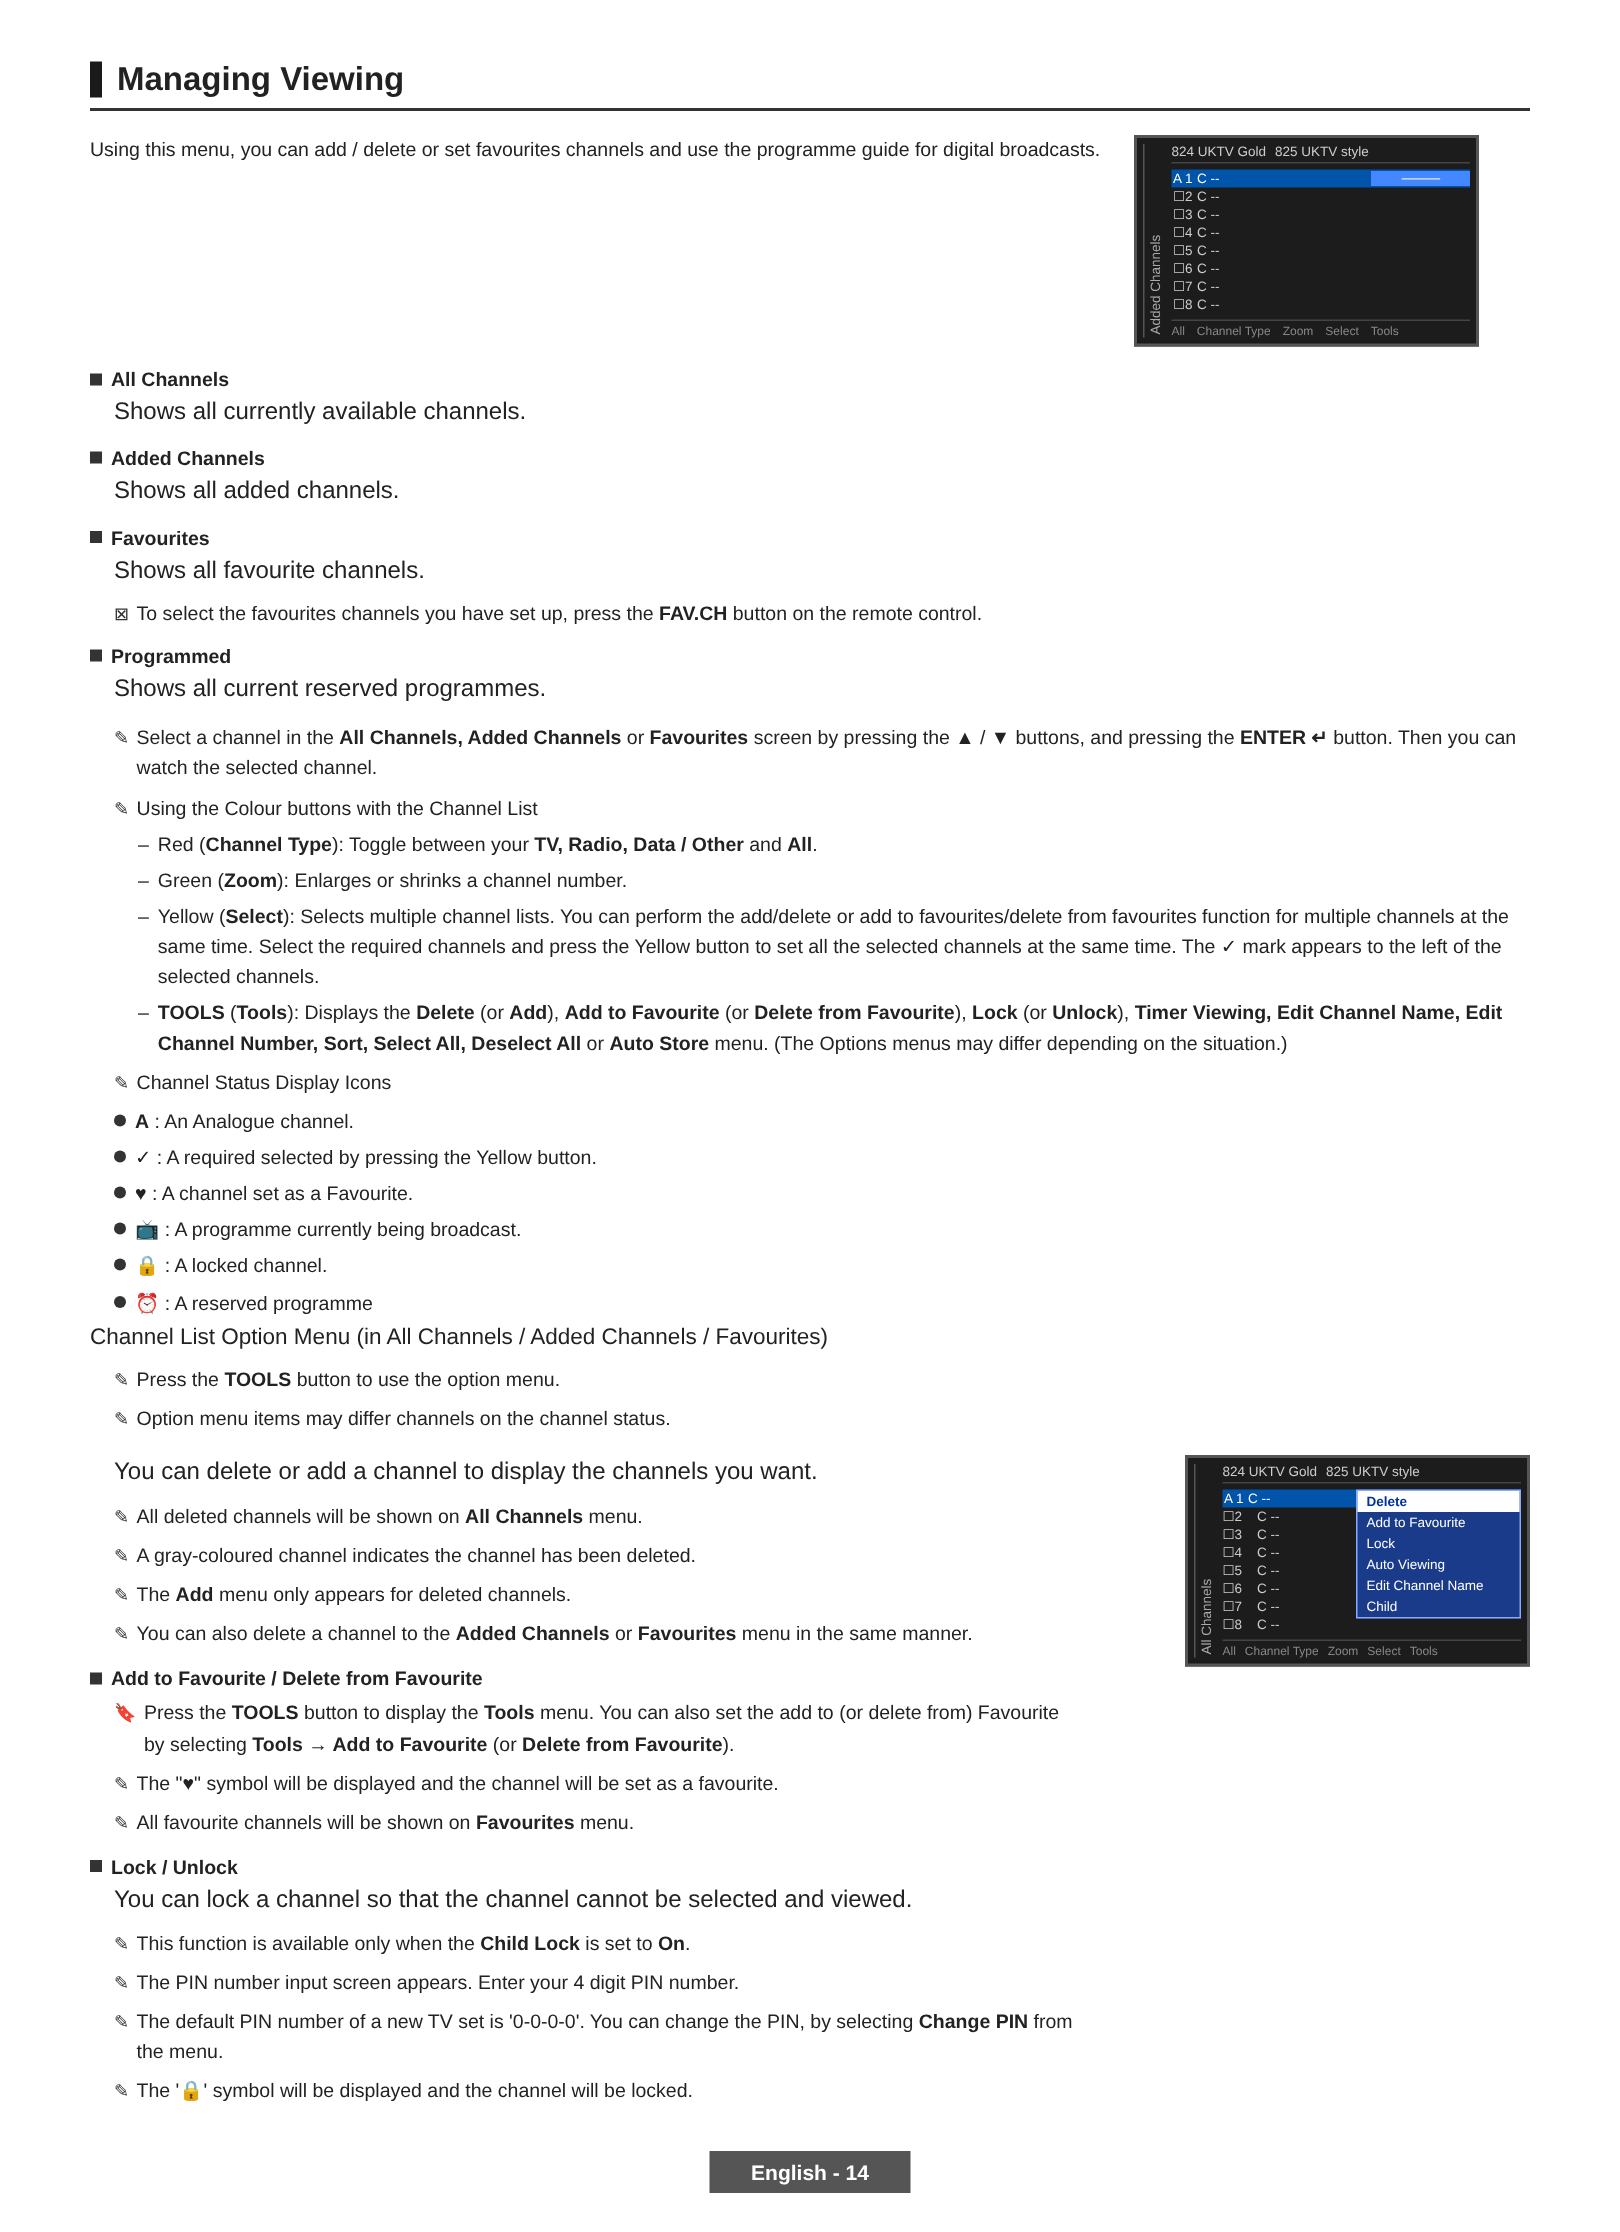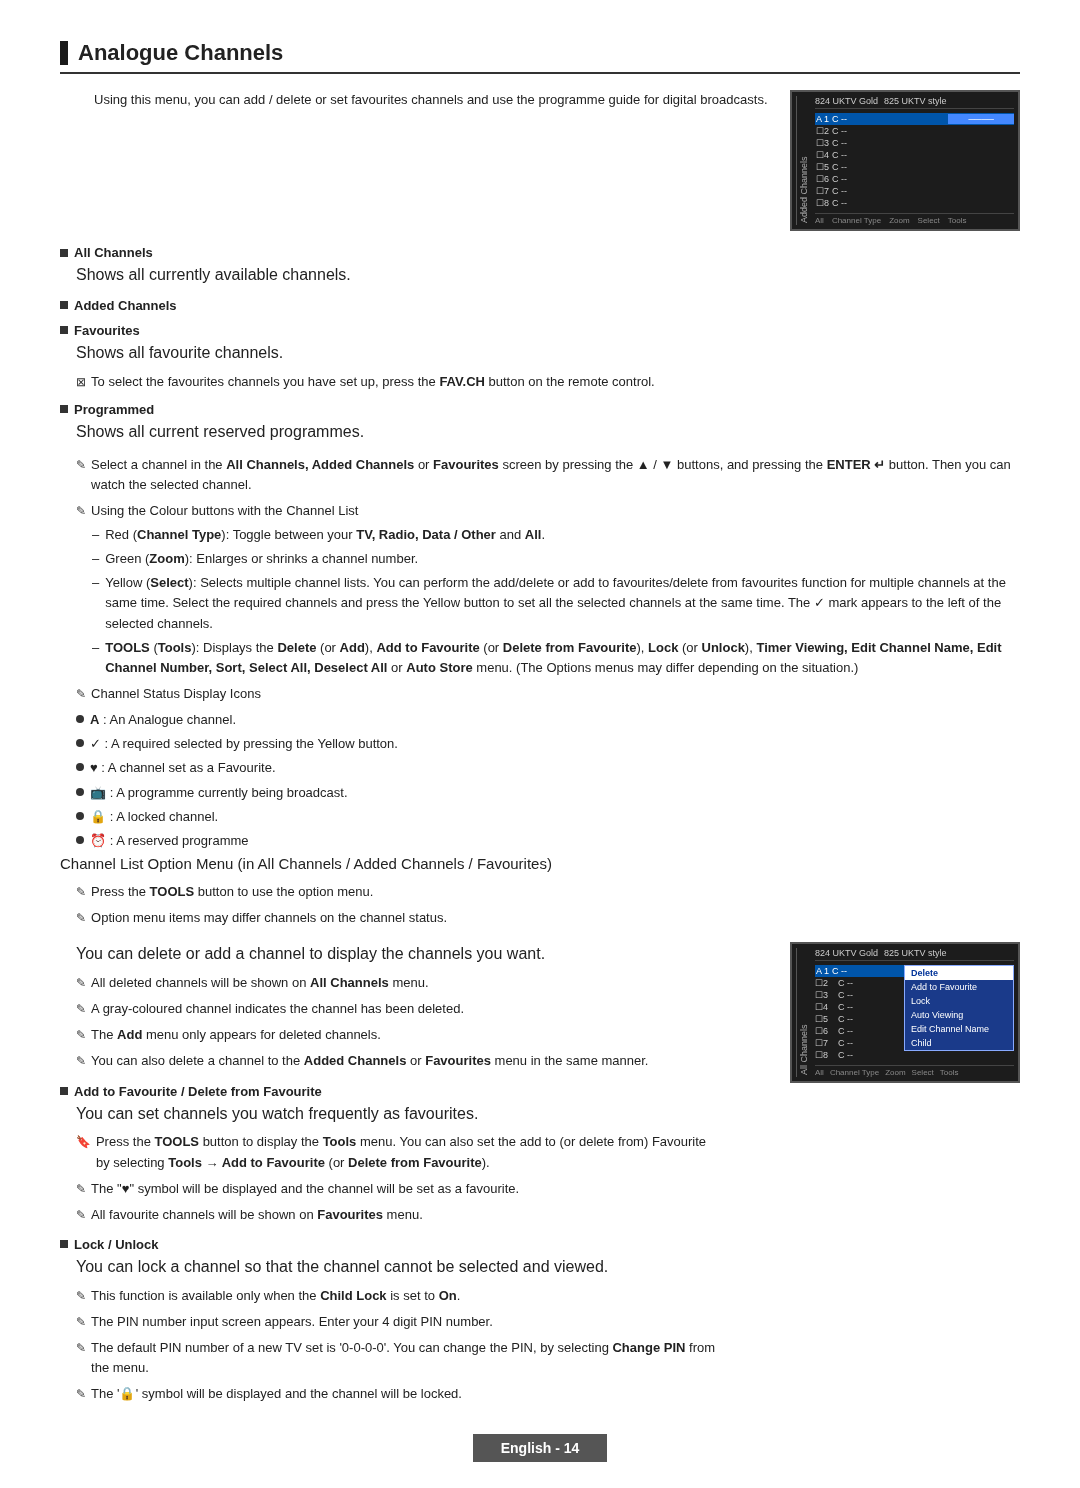--- a/index.html
+++ b/index.html
@@ -25,21 +25,21 @@
     }
     .page-title-bar {
       width: 8px;
       height: 24px;
       background: #1a1a1a;
       display: inline-block;
     }
 
     .intro-row {
       display: flex;
-      justify-content: flex-end;
+      justify-content: flex-start;
       align-items: flex-start;
       margin-bottom: 14px;
     }
     .intro-text {
       flex: 1;
       max-width: 680px;
       line-height: 1.55;
     }
 
     
@@ -232,21 +232,21 @@
       margin-left: 16px;
     }
 
     .margin-top-sm { margin-top: 6px; }
   </style>
 </head>
 <body>
 
 <div class="page-title">
   <span class="page-title-bar"></span>
-  <span>Analogue Channels</span>
+  <span>Managing Viewing</span>
 </div>
 
 <div class="intro-row">
   <div class="intro-text">Using this menu, you can add / delete or set favourites channels and use the programme guide for digital broadcasts.</div>
 
   <div class="tv-screen">
     <div class="tv-screen-inner">
       <div class="tv-sidebar">Added Channels</div>
       <div class="tv-content">
         <div class="tv-header-row">
@@ -304,20 +304,21 @@
     <span>All Channels</span>
   </div>
   <div class="section-text">Shows all currently available channels.</div>
 </div>
 
 <div class="section-block">
   <div class="section-heading">
     <span class="section-bullet-sq"></span>
     <span>Added Channels</span>
   </div>
+  <div class="section-text">Shows all added channels.</div>
 </div>
 
 <div class="section-block">
   <div class="section-heading">
     <span class="section-bullet-sq"></span>
     <span>Favourites</span>
   </div>
   <div class="section-text">Shows all favourite channels.</div>
   <div class="note-row margin-top-sm">
     <span class="note-icon">⊠</span>
@@ -423,21 +424,20 @@
     </div>
     <div class="note-row margin-top-sm">
       <span class="note-icon">✎</span>
       <span class="note-text">You can also delete a channel to the <b>Added Channels</b> or <b>Favourites</b> menu in the same manner.</span>
     </div>
 
     <div class="subsection-heading">
       <span class="section-bullet-sq"></span>
       <span>Add to Favourite / Delete from Favourite</span>
     </div>
-    <div class="section-text">You can set channels you watch frequently as favourites.</div>
     <div class="note-row margin-top-sm">
       <span class="note-icon">🔖</span>
       <span class="note-text">Press the <b>TOOLS</b> button to display the <b>Tools</b> menu. You can also set the add to (or delete from) Favourite by selecting <b>Tools → Add to Favourite</b> (or <b>Delete from Favourite</b>).</span>
     </div>
     <div class="note-row margin-top-sm">
       <span class="note-icon">✎</span>
       <span class="note-text">The "♥" symbol will be displayed and the channel will be set as a favourite.</span>
     </div>
     <div class="note-row margin-top-sm">
       <span class="note-icon">✎</span>

